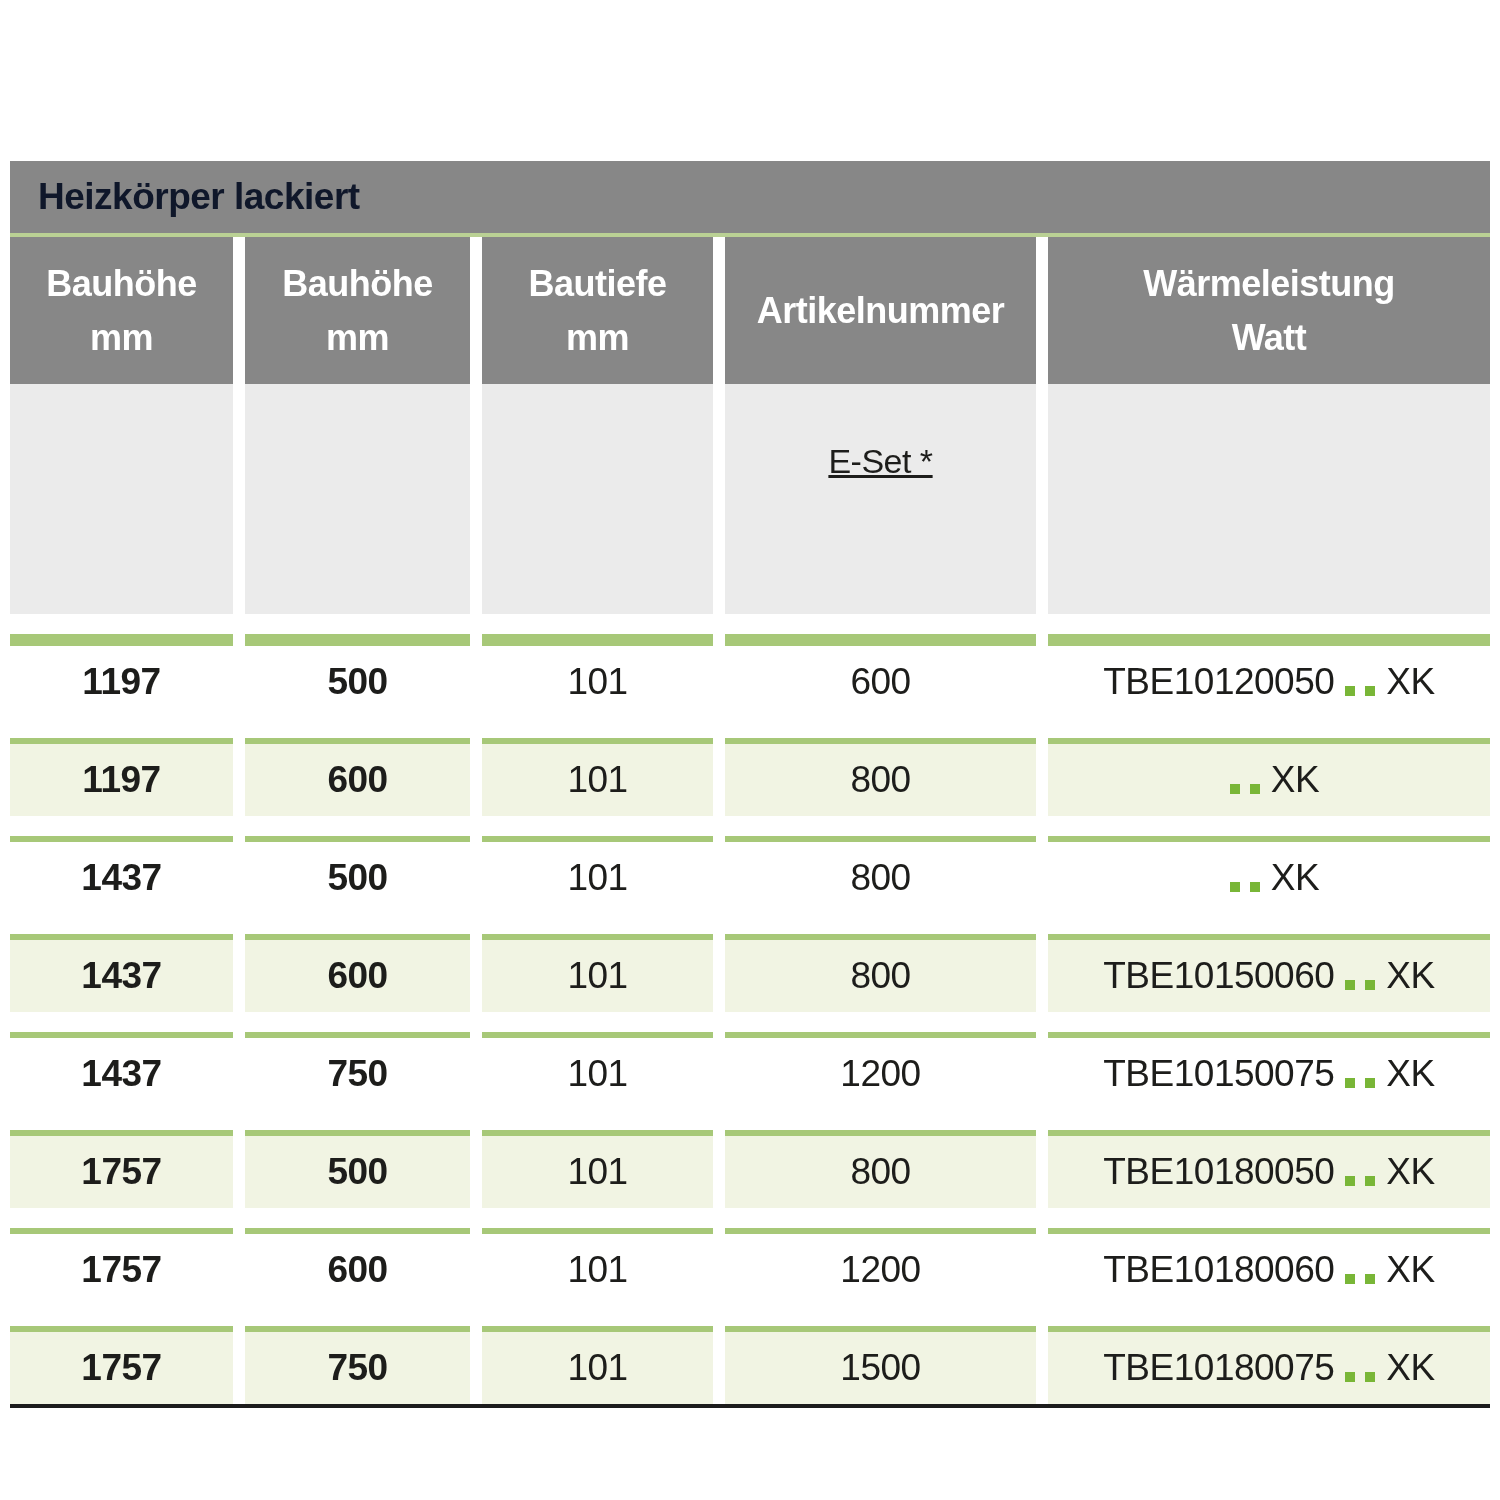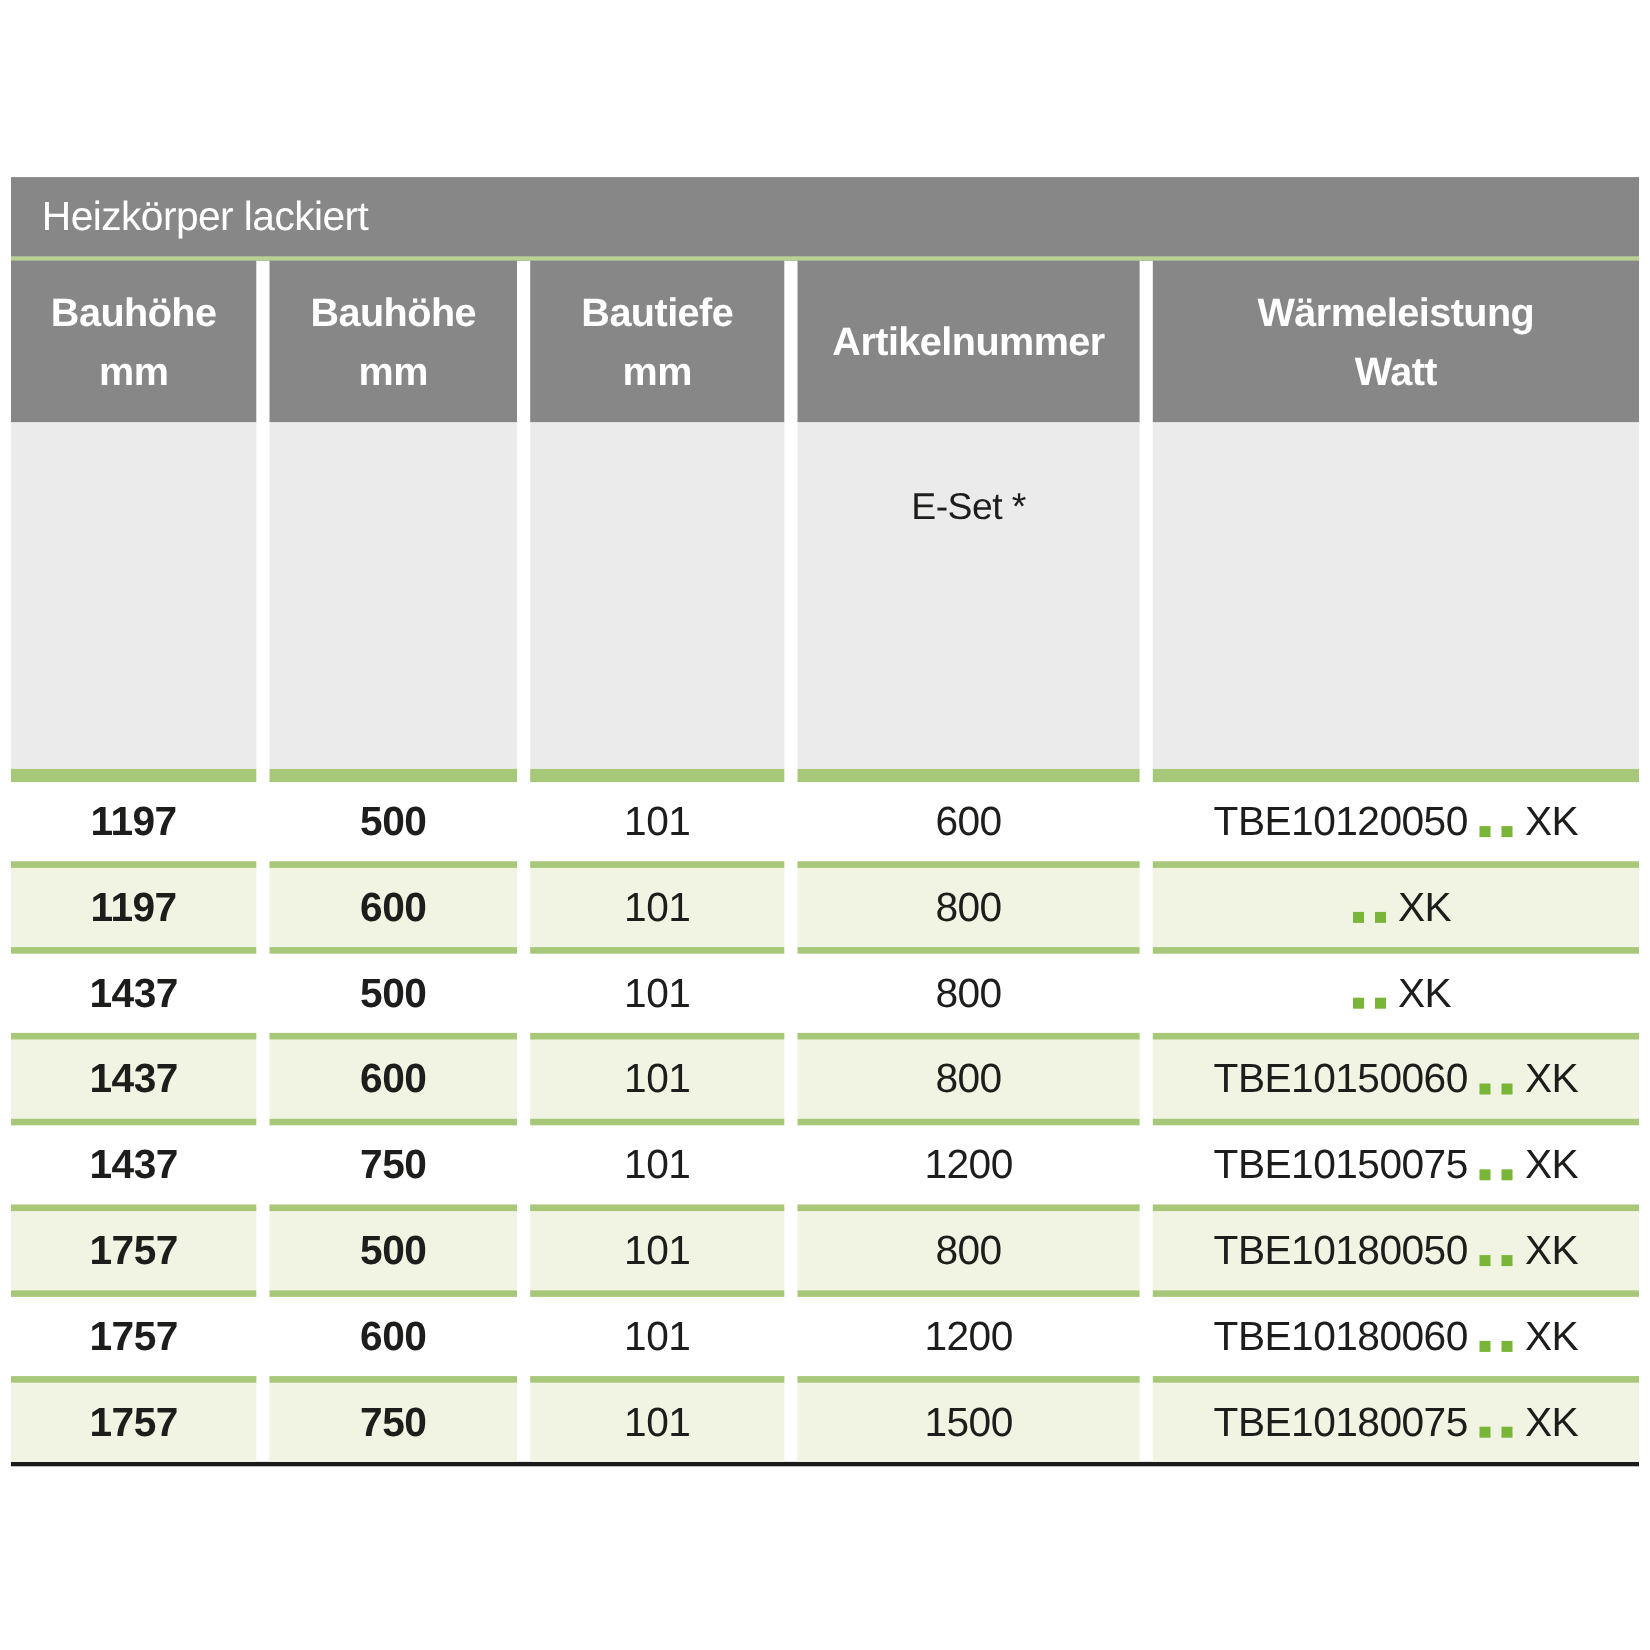--- a/index.html
+++ b/index.html
@@ -15,52 +15,53 @@
   .product-table { position:absolute; left:10px; top:161px; width:1480px; }
 
   .title-band {
     height:76px;
     background:var(--header_gray,#878787);
     border-bottom:4px solid var(--title_underline_green,#bad194);
     display:flex; align-items:center;
     padding-left:28px;
     box-sizing:border-box;
   }
-  .title-band .title-text { color:#ffffff; font-weight:normal; font-size:37px; }
+  .title-band .title-text { color:#0f172a; font-weight:bold; font-size:37px; }
 
   .grid-row {
     display:grid;
     grid-template-columns:223fr 225fr 231fr 311fr 442fr;
     column-gap:12px;
   }
 
   .header-cell {
     background:var(--header_gray,#878787);
     height:147px;
     display:flex; flex-direction:column;
     justify-content:center; align-items:center;
     color:#ffffff; font-weight:bold; font-size:36px;
     line-height:1.5; text-align:center;
   }
   .header-cell span { display:block; }
 
-  .subheader-cell { background:var(--subheader_gray,#ebebeb); height:315px; box-sizing:border-box; }
+  .subheader-cell { background:var(--subheader_gray,#ebebeb); height:230px; box-sizing:border-box;text-decoration:underline; }
   .subheader-cell.eset {
     display:flex; justify-content:center; align-items:flex-start;
     padding-top:58px;
     font-size:34px;
   }
 
   .rows { border-bottom:4px solid #1c1c1c; }
   .data-row .cell {
     background:#ffffff;
     height:72px;
     display:flex; align-items:center; justify-content:center;
     font-size:37px;
     border-top:6px solid var(--separator_green,#a7c878);
+    margin-top:20px;
   }
   .data-row.first .cell { border-top-width:12px; }
   .data-row.alt .cell { background:var(--row_alt_green,#f1f4e3); }
   .cell.bold { font-weight:bold; }
 
   .dots {
     display:inline-flex; gap:10px;
     margin:0 11px;
     position:relative; top:9px;
   }

